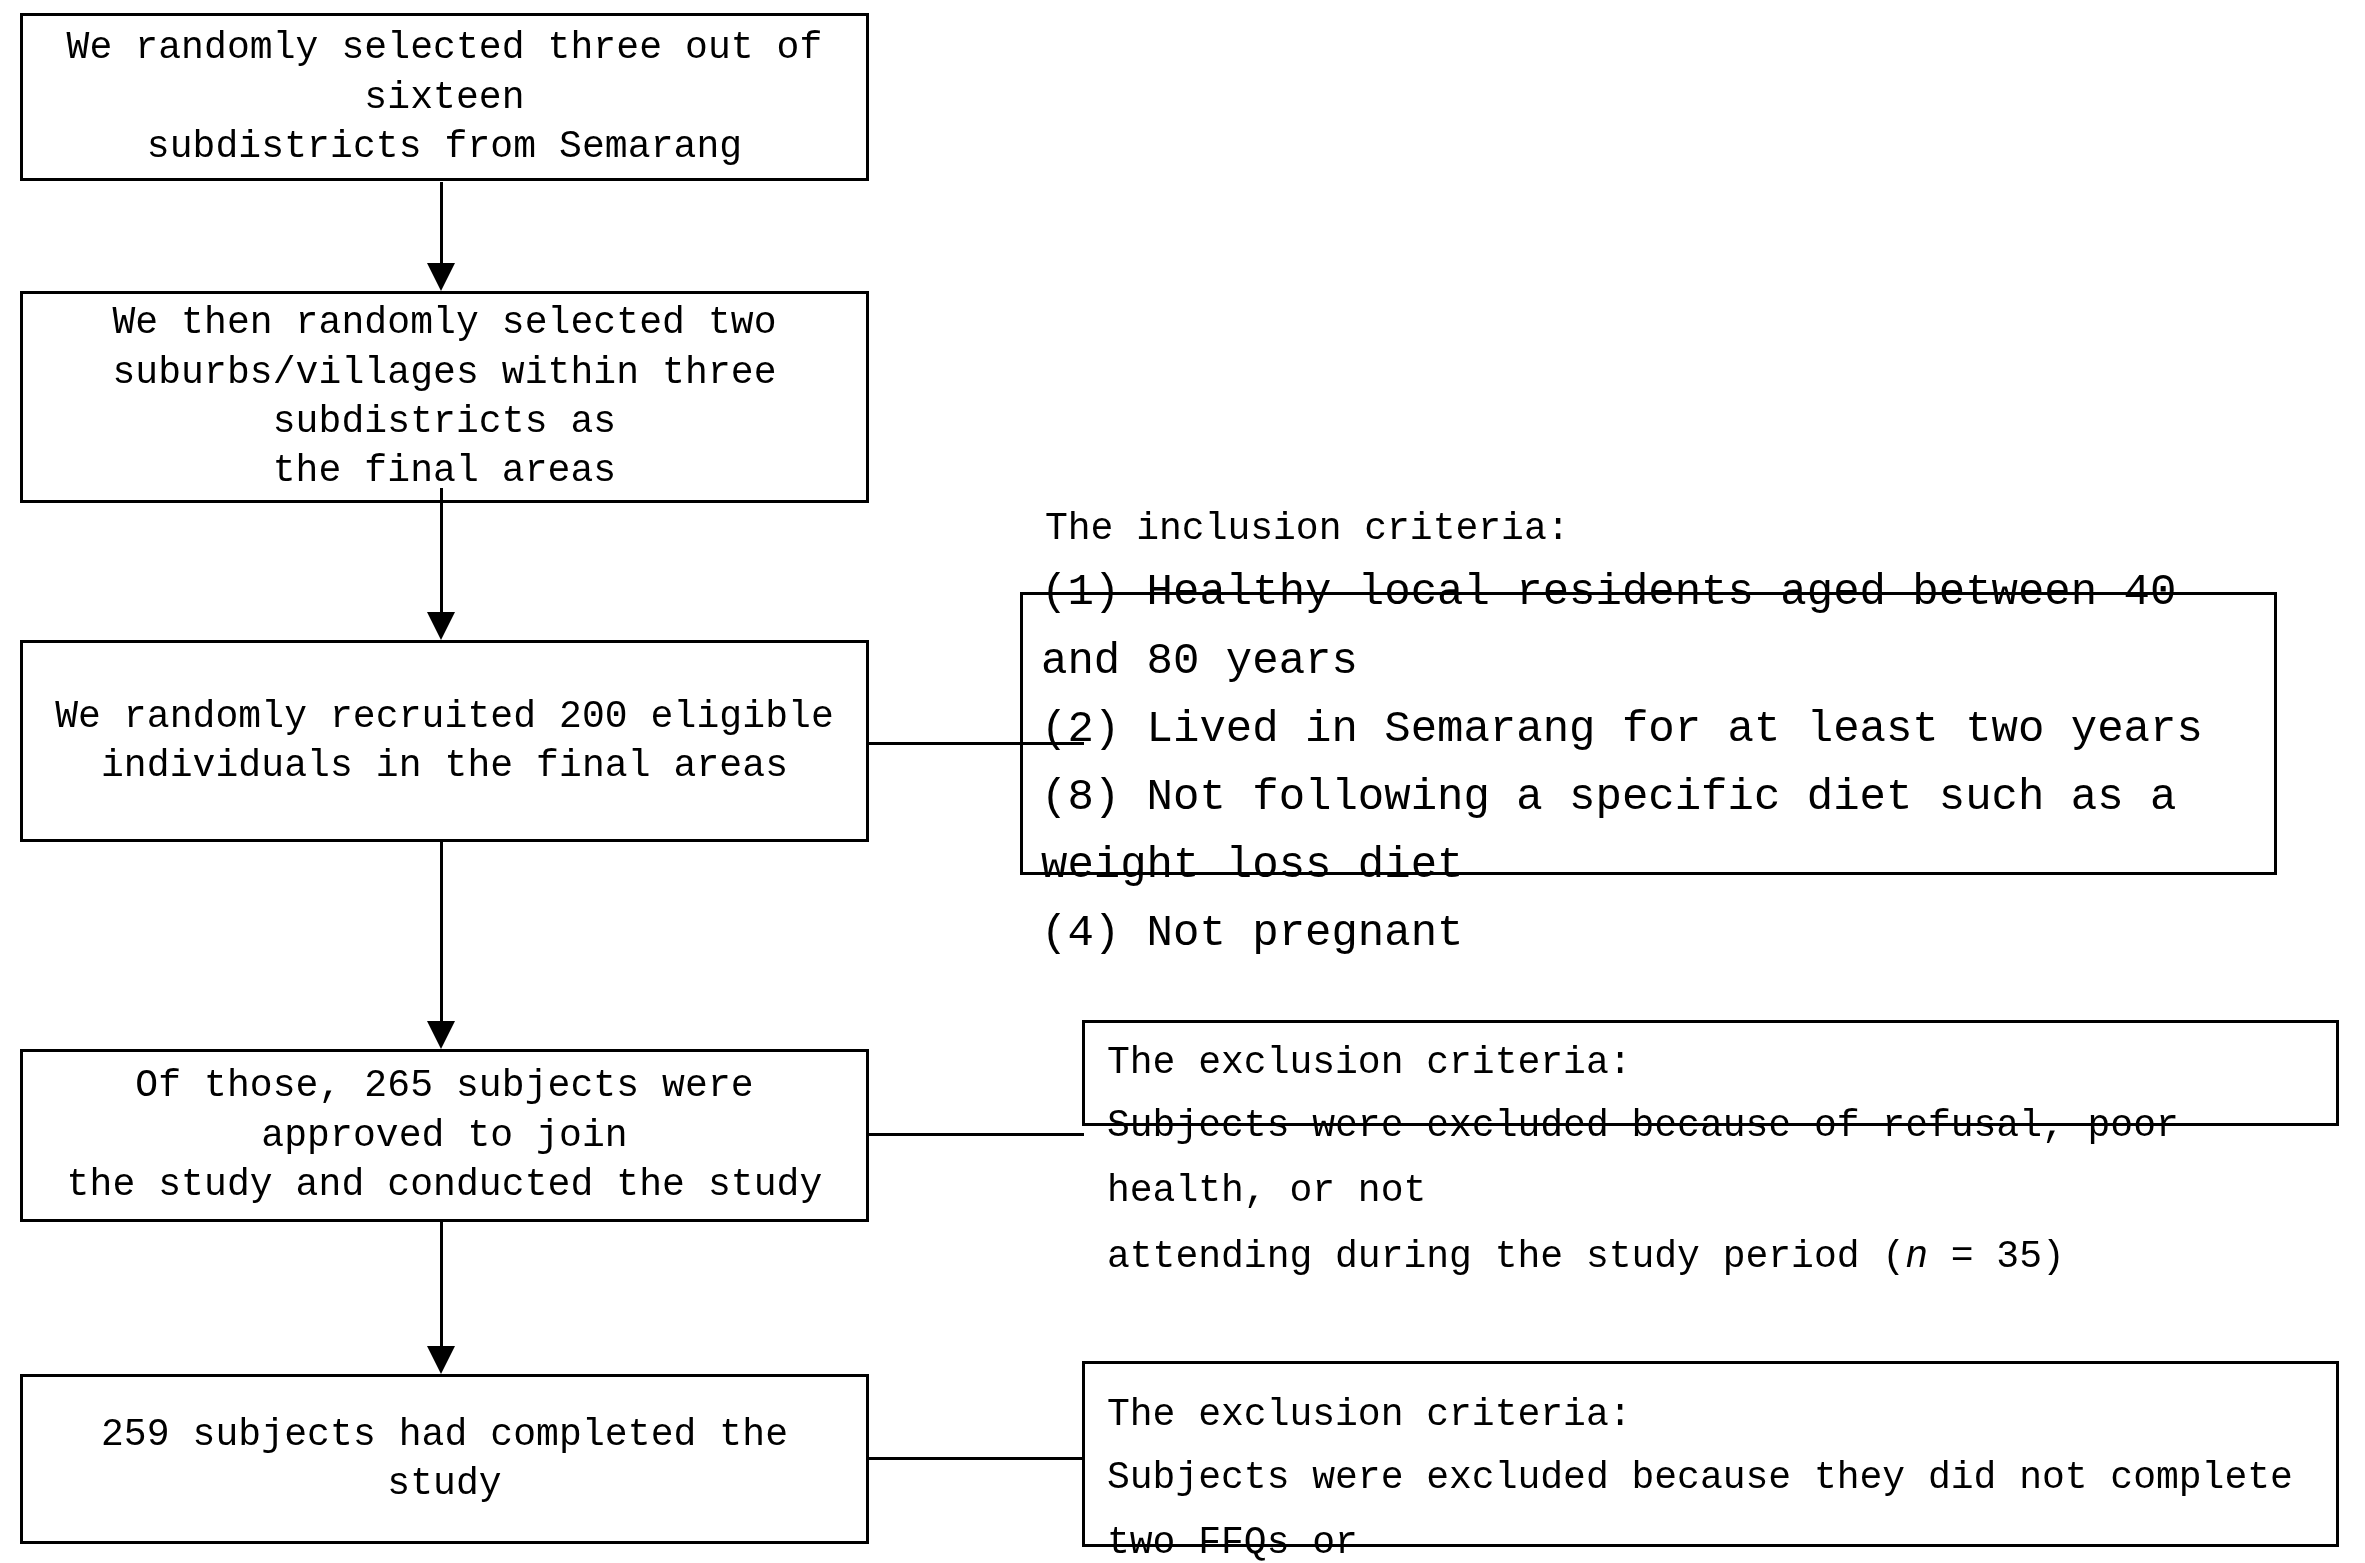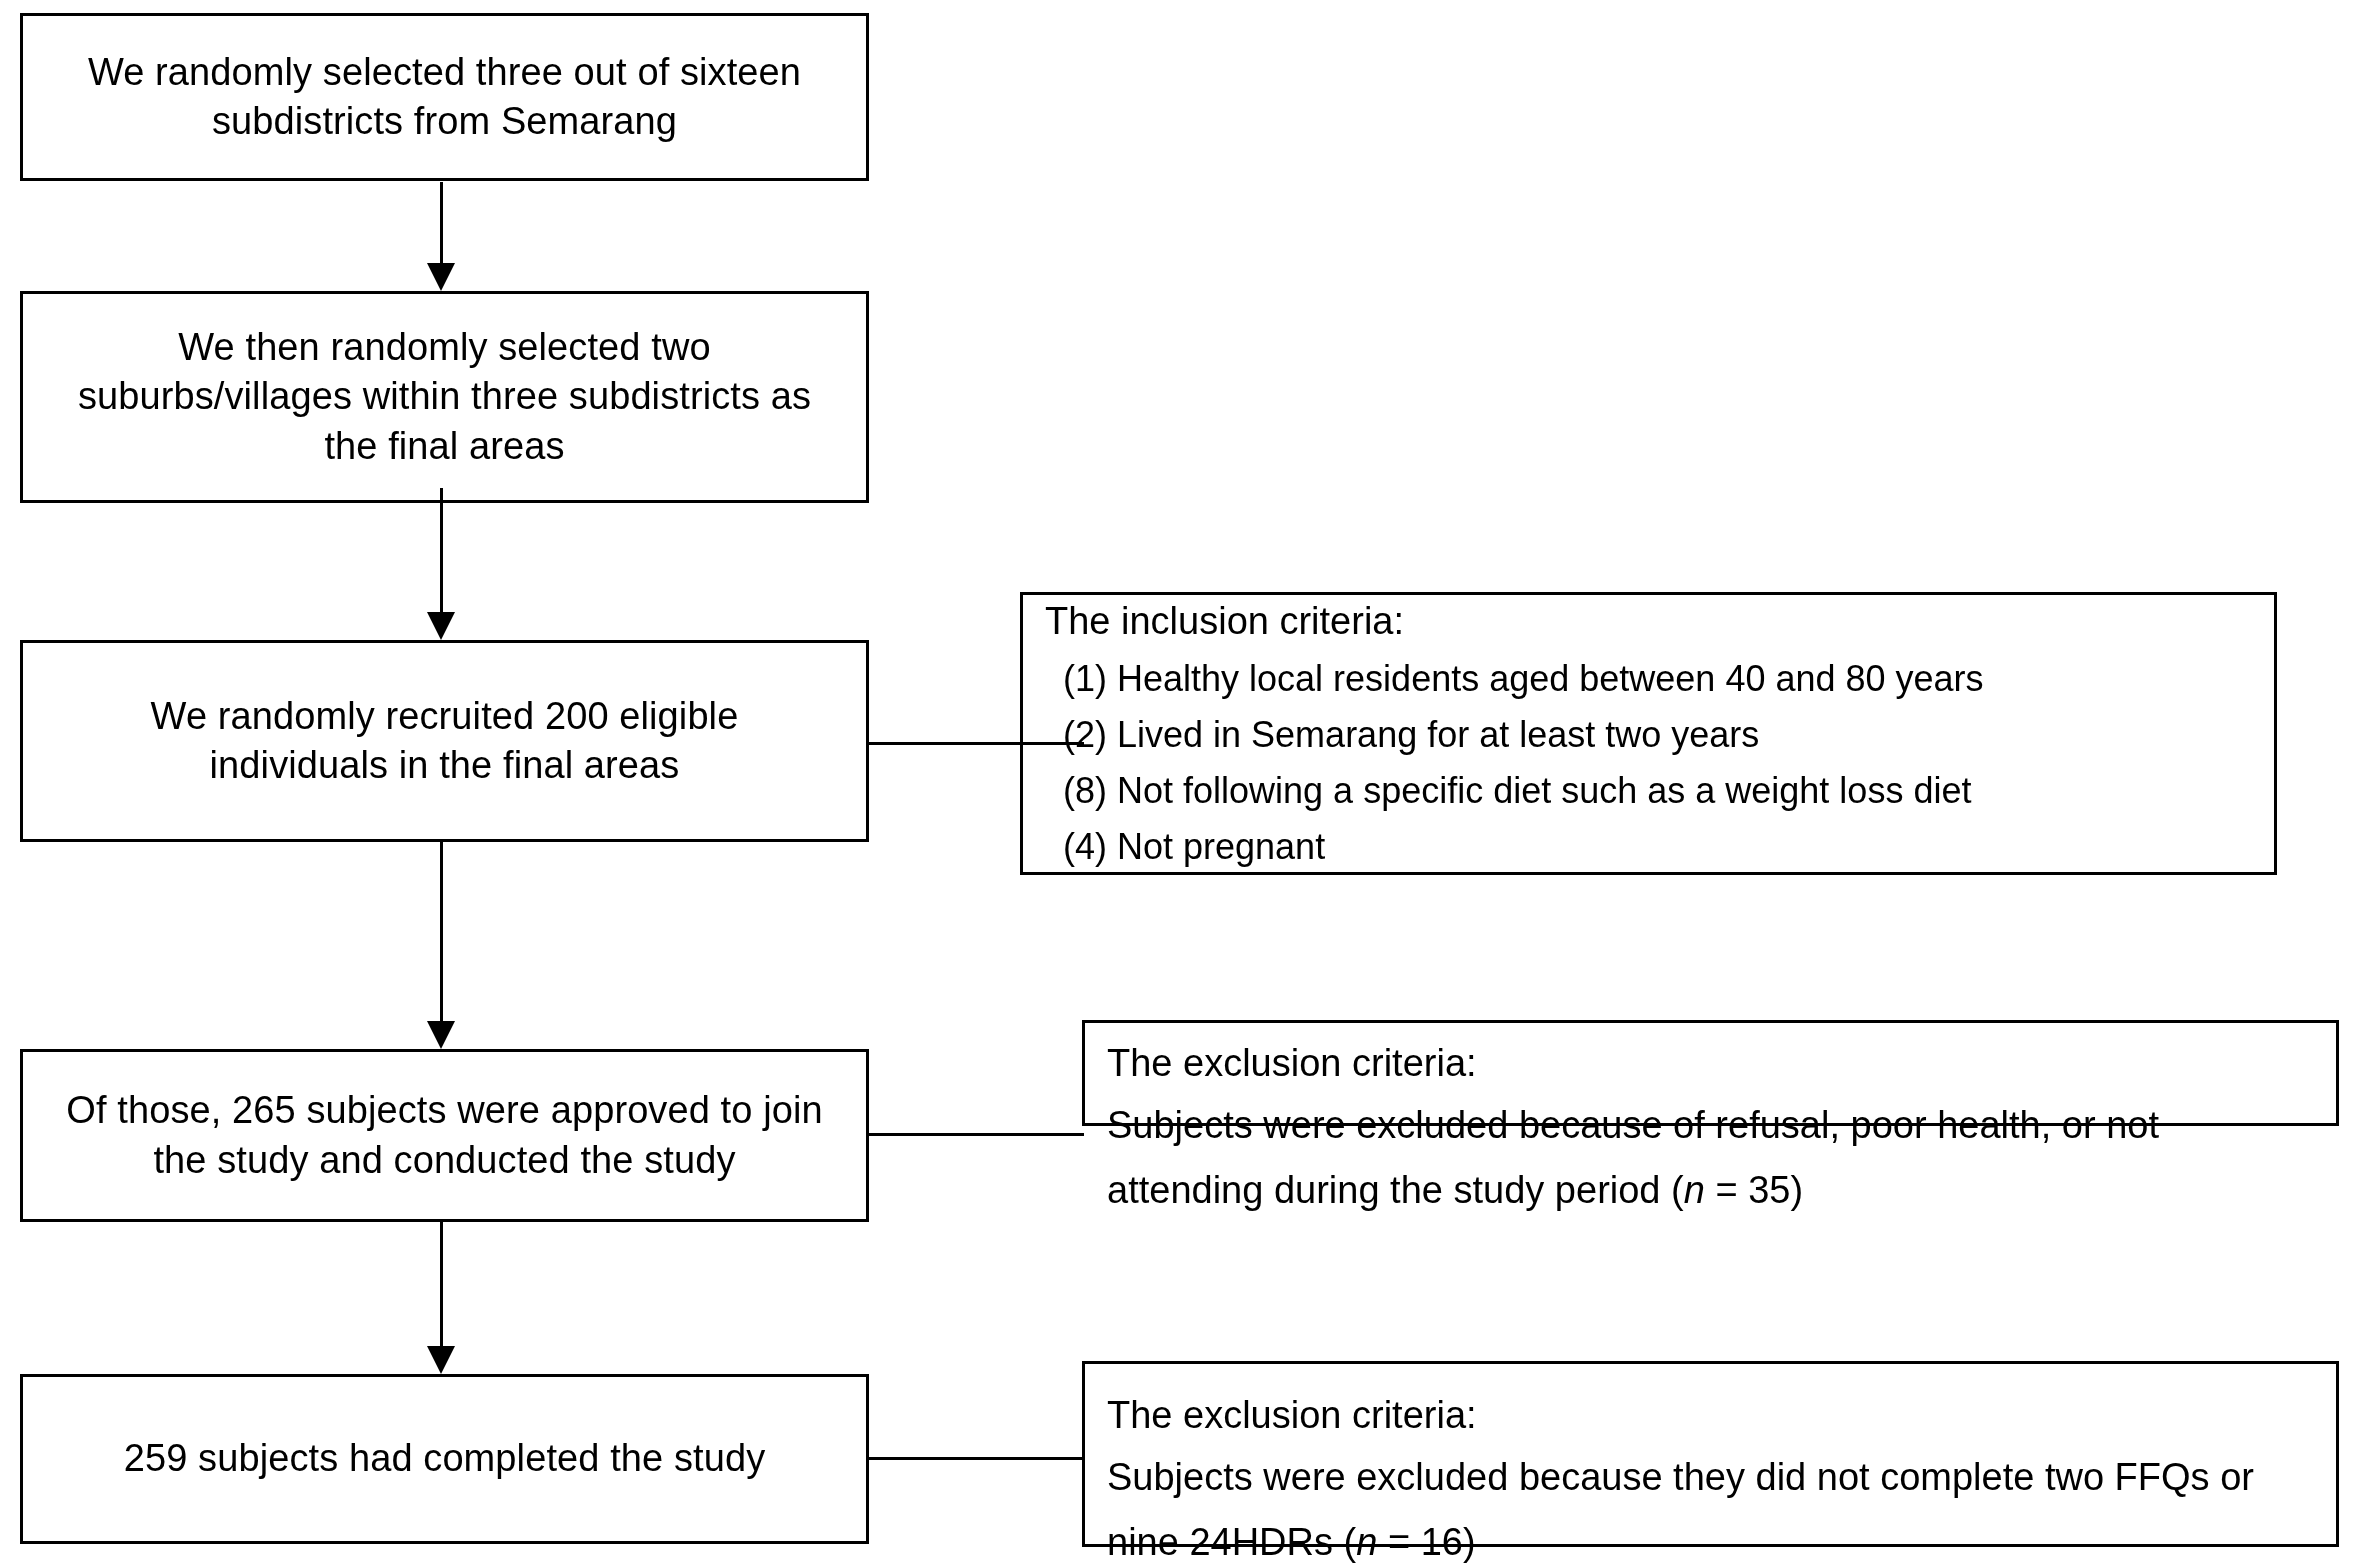--- a/index.html
+++ b/index.html
@@ -6,21 +6,21 @@
   html, body {
     margin: 0;
     padding: 0;
     background: #ffffff;
   }
   #canvas {
     position: relative;
     width: 2366px;
     height: 1564px;
     background: #ffffff;
-    font-family: Liberation Sans, sans-serif;
+    font-family: Liberation Mono, monospace;
     color: #000000;
     overflow: hidden;
   }
   .box {
     position: absolute;
     box-sizing: border-box;
     border: 3px solid #000000;
     background: #ffffff;
     display: flex;
     flex-direction: column;
@@ -40,23 +40,23 @@
     letter-spacing: 0.1px;
     white-space: pre-line;
     padding: 0 18px;
   }
   .crit-title {
     font-size: 38px;
     line-height: 1.55;
     padding-left: 22px;
   }
   .crit-list {
-    font-size: 36px;
+    font-size: 44px;
     line-height: 1.55;
-    padding-left: 40px;
+    padding-left: 18px;
     padding-right: 12px;
     white-space: pre-line;
   }
   .crit-body {
     font-size: 38px;
     line-height: 1.72;
     padding-left: 22px;
     padding-right: 14.5px;
     white-space: pre-line;
   }

